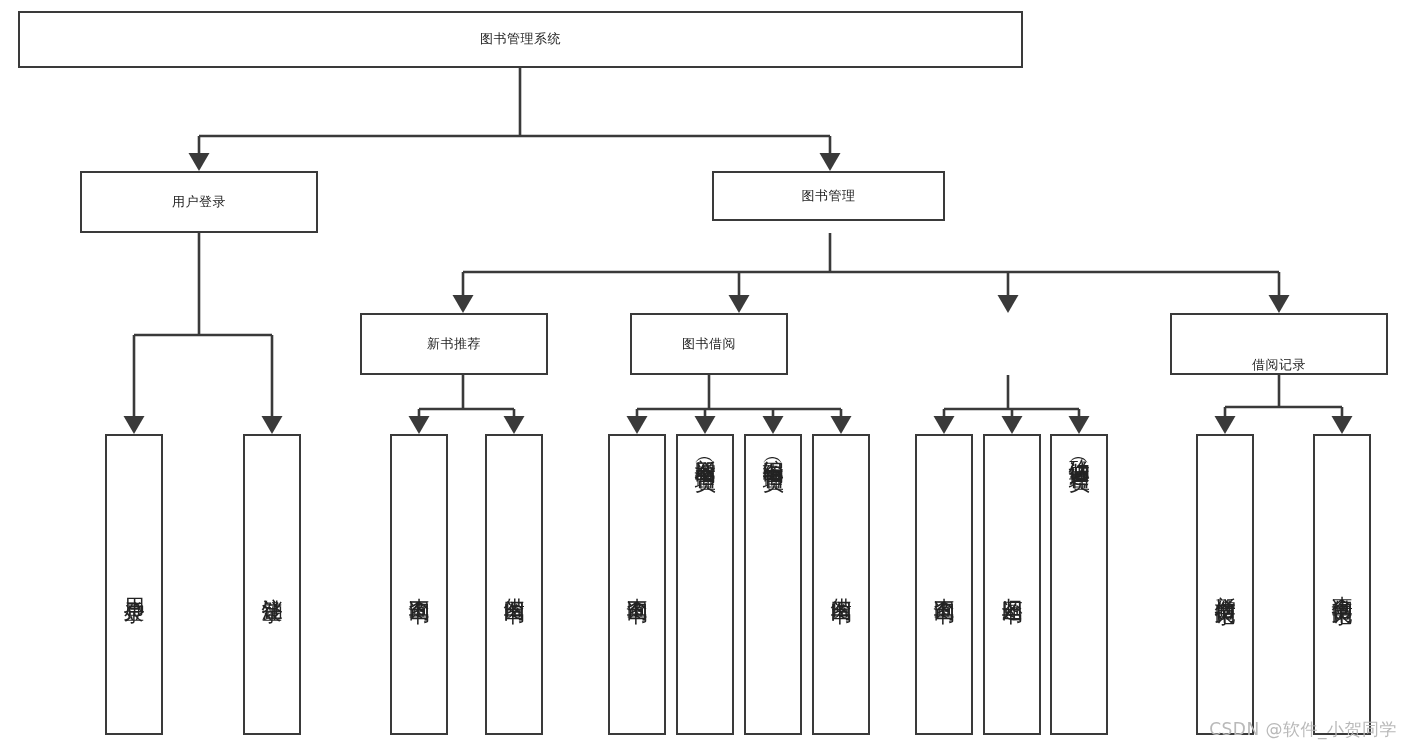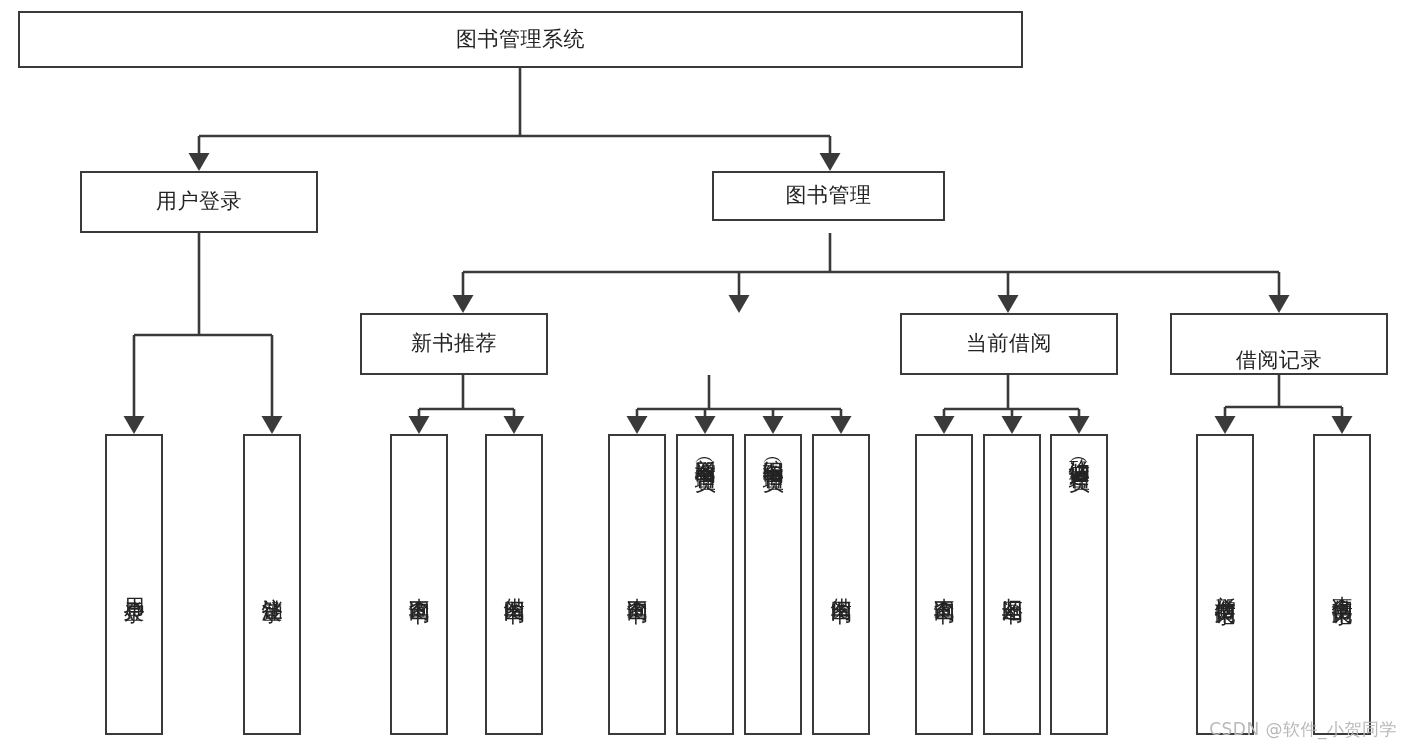--- a/index.html
+++ b/index.html
@@ -39,21 +39,21 @@
   }
   .node .label {
     display: block;
     text-align: center;
     line-height: 1.14;
     letter-spacing: 0.5px;
     color: #232323;
   }
   
   .node.horiz .label {
-    font-size: 21px;
+    font-size: 13px;
     white-space: nowrap;
   }
   
   .node.vert {
     align-items: flex-start;
     padding-top: 6px;
   }
   .node.vert .label {
     writing-mode: vertical-rl;
     text-orientation: upright;
@@ -141,22 +141,22 @@
   <div class="node horiz" style="left: 80px; top: 171px; width: 238px; height: 62px;">
     <span class="label">用户登录</span>
   </div>
   <div class="node horiz" style="left: 712px; top: 171px; width: 233px; height: 50px;">
     <span class="label">图书管理</span>
   </div>
 
   <div class="node horiz" style="left: 360px; top: 313px; width: 188px; height: 62px;">
     <span class="label">新书推荐</span>
   </div>
-  <div class="node horiz" style="left: 900px; top: 313px; width: 218px; height: 62px;">
-    <span class="label">当前借阅</span>
+  <div class="node horiz" style="left: 630px; top: 313px; width: 158px; height: 62px;">
+    <span class="label">图书借阅</span>
   </div>
   <div class="node horiz" style="left: 1170px; top: 313px; width: 218px; height: 62px; align-items: flex-end;">
     <span class="label">借阅记录</span>
   </div>
 
   <div class="node vert centered" style="left: 105px; top: 434px; width: 58px; height: 301px;">
     <span class="label">用户登录</span>
   </div>
   <div class="node vert centered" style="left: 243px; top: 434px; width: 58px; height: 301px;">
     <span class="label">注销登录</span>

